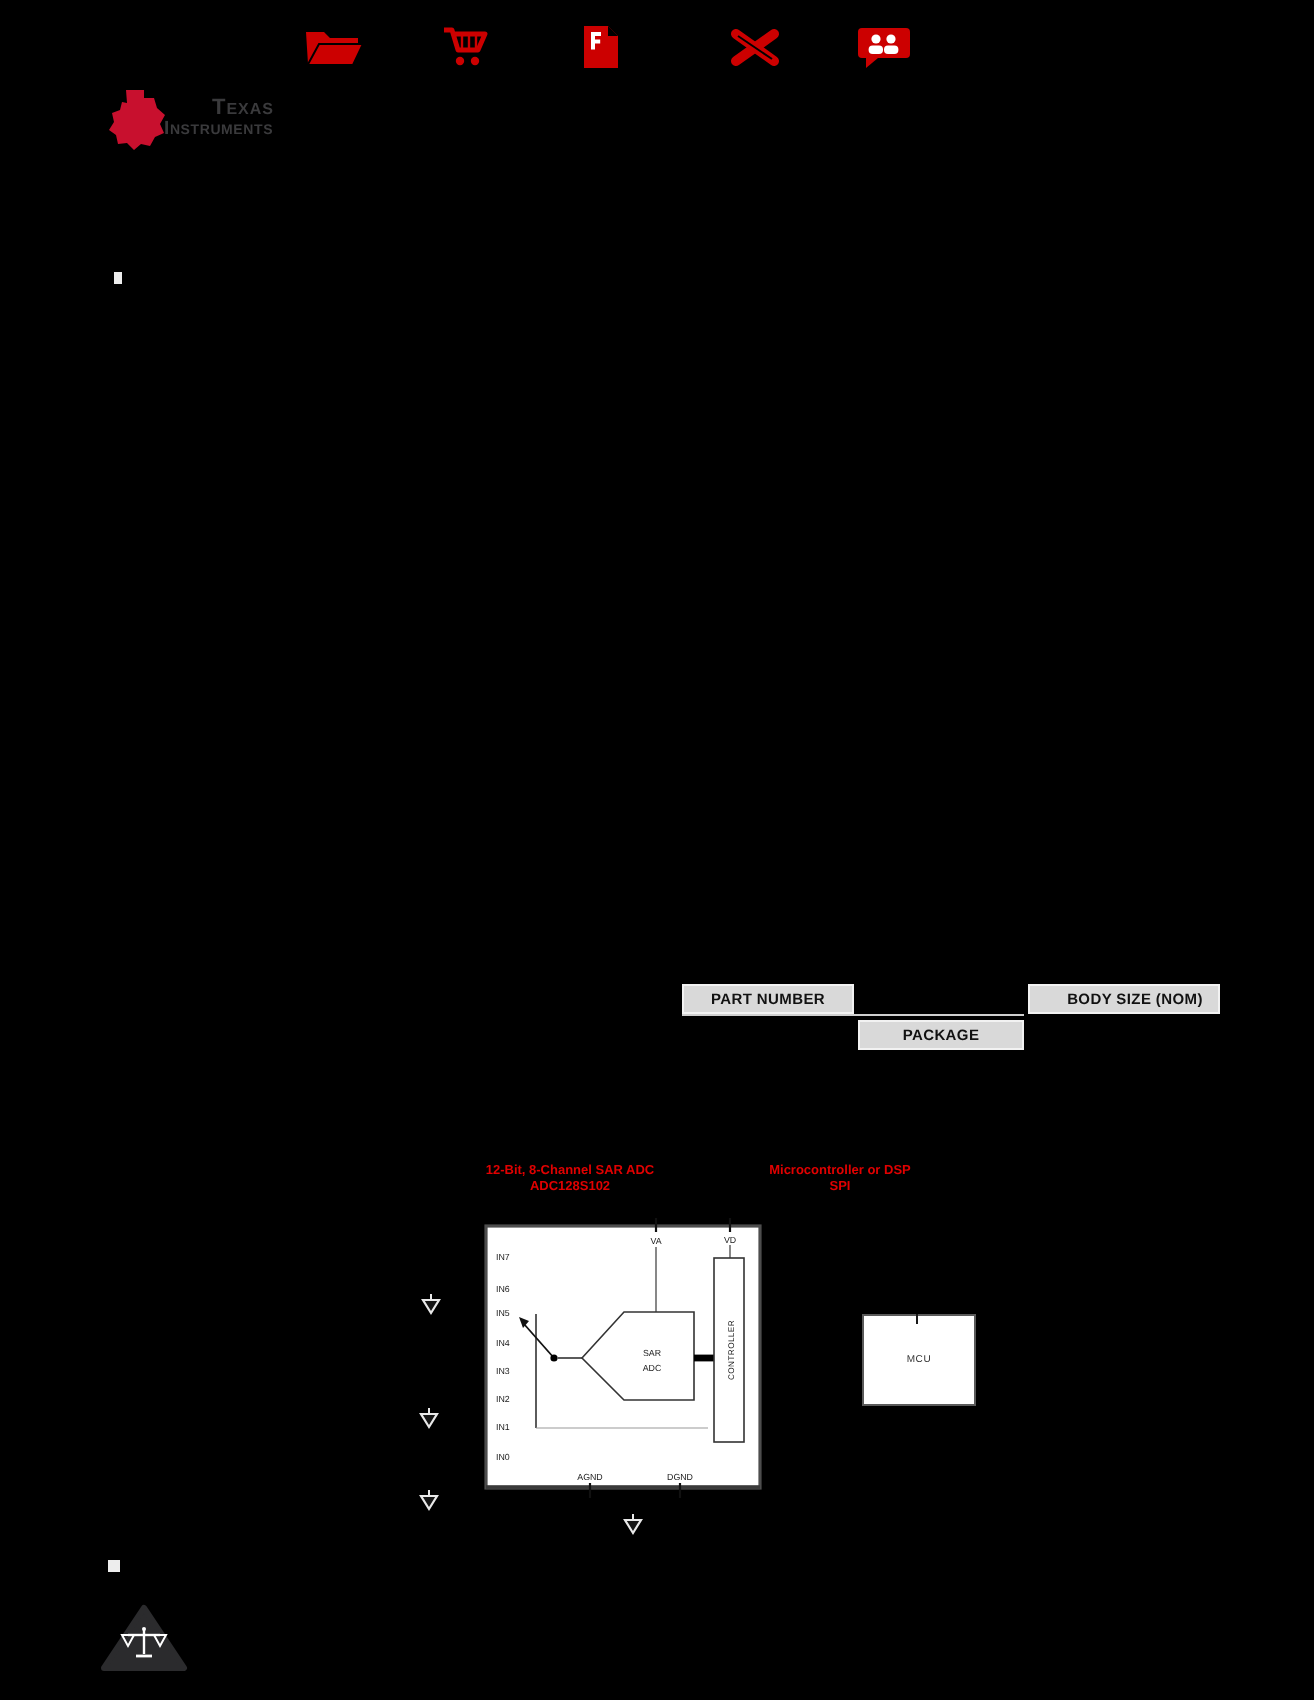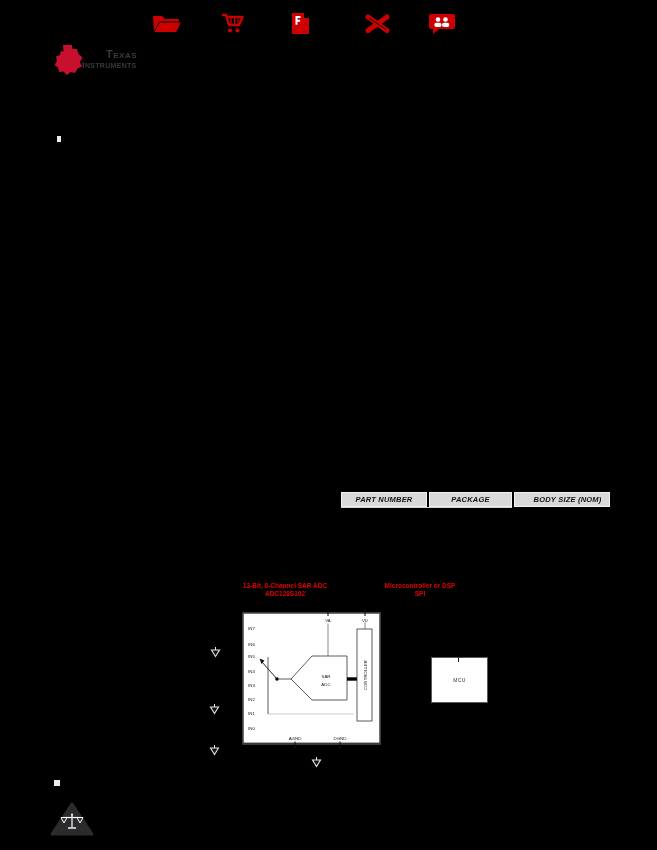--- a/index.html
+++ b/index.html
@@ -13,21 +13,21 @@
   
   .logo-text1{position:absolute;left:82px;top:49px;font-weight:bold;font-size:11px;
     color:#3a3a3c;font-variant:small-caps;letter-spacing:.5px;line-height:11px;margin-left:24px;}
   .logo-text2{position:absolute;left:82px;top:60px;font-weight:bold;font-size:9.5px;
     color:#3a3a3c;font-variant:small-caps;letter-spacing:.3px;line-height:10px;}
 
   
   .speck{position:absolute;background:#ededed;}
 
   
-  .dev-table{position:absolute;left:341px;top:492px;width:312px;height:15px;font-style:italic;}
+  .dev-table{position:absolute;left:341px;top:492px;width:312px;height:15px;}
   .dev-cell{position:absolute;top:0;height:13px;background:#d9d9d9;border:1px solid #f2f2f2;
     color:#111;font-size:7.5px;font-weight:bold;text-align:center;line-height:13px;
     letter-spacing:.2px;}
   .dev-underline{position:absolute;left:0;top:15px;width:171px;height:1px;background:#cfcfcf;}
 
   
   .caption{position:absolute;width:110px;text-align:center;color:#e10000;
     font-size:6.5px;font-weight:bold;line-height:8px;}
 
   
@@ -81,21 +81,21 @@
     <path d="M10 2 h9 v4 h5 l1.5 5 4 3.5 -2.5 4.5 2 4.5 -4.5 2 -2.5 4.5 -4.5 -1 -3.5 3 -3.5 -3.5 -4.5 .5 -1 -4.5 -3.5 -2.5 2.5 -4 -1 -4.5 4 -1.5 1 -4 2.5 .5 Z" fill="#c8102e"></path>
   </svg>
   <div class="logo-text1">Texas</div>
   <div class="logo-text2">Instruments</div>
 
   <div class="speck" style="left:57px;top:136px;width:4px;height:6px;"></div>
   <div class="speck" style="left:54px;top:780px;width:6px;height:6px;"></div>
 
   <div class="dev-table">
     <div class="dev-cell" style="left:0;width:84px;">PART NUMBER</div>
-    <div class="dev-cell" style="left:88px;width:81px;">PACKAGE</div>
+    <div class="dev-cell" style="left:88px;width:81px;margin-top:18px;">PACKAGE</div>
     <div class="dev-cell" style="left:173px;width:83px;padding-left:11px;">BODY SIZE (NOM)</div>
     <div class="dev-underline"></div>
   </div>
 
   <div class="caption" style="left:230px;top:582px;">
     <div>12-Bit, 8-Channel SAR ADC</div>
     <div>ADC128S102</div>
   </div>
   <div class="caption" style="left:365px;top:582px;">
     <div>Microcontroller or DSP</div>

